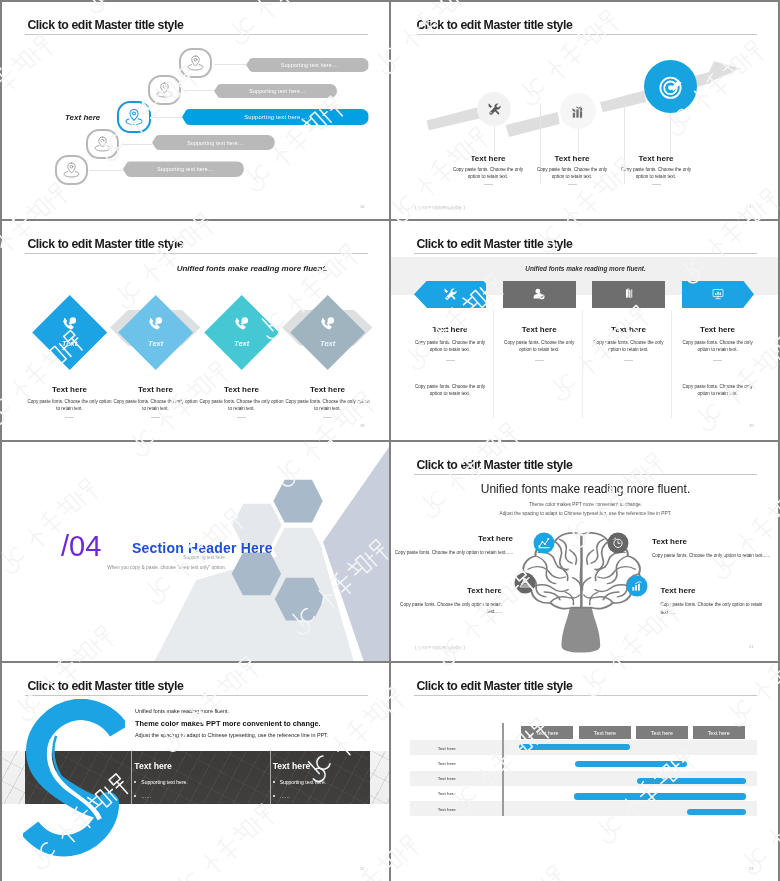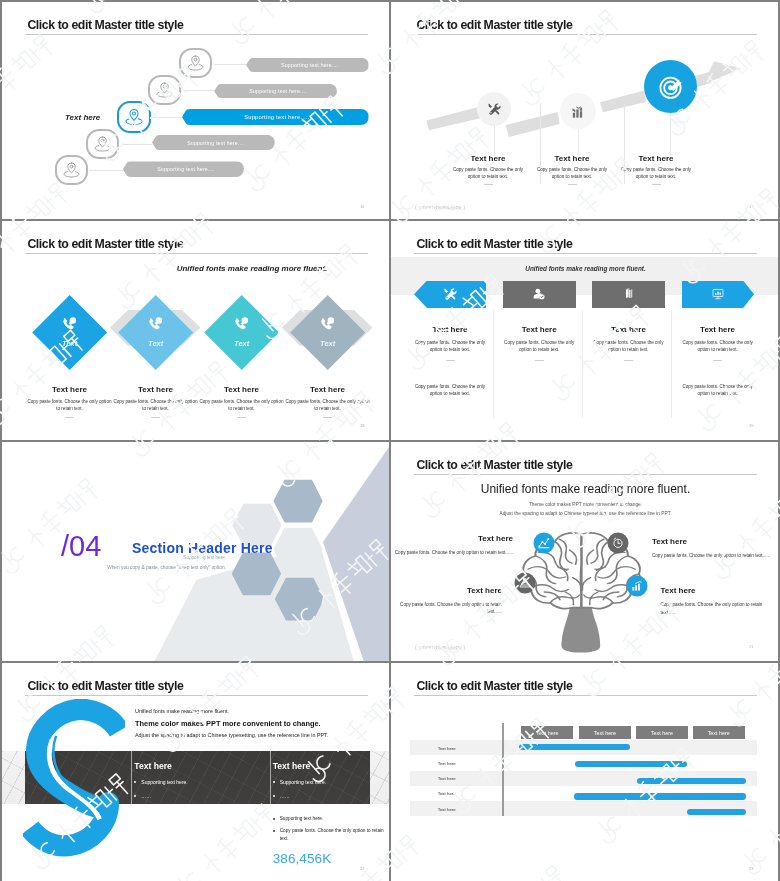--- a/index.html
+++ b/index.html
@@ -579,31 +579,20 @@
       <div class="s7bl">
               <span class="bd"></span>
               <span>Supporting text here.</span>
             </div>
       <div class="s7bl">
               <span class="bd"></span>
               <span>……</span>
             </div>
     </div>
 
-    <div class="s7lower" style="left:270.7px;">
-      <div class="s7bl2">
-              <span class="bd2"></span>
-              <span>Supporting text here.</span>
-            </div>
-      <div class="s7bl2">
-              <span class="bd2"></span>
-              <span>Copy paste fonts. Choose the only option to retain text.</span>
-            </div>
-      <div class="s7val">386,456K</div>
-    </div>
 
     <div class="pnum" style="left:358px;top:203px;">22</div>
   </div>
       </div>
   <div class="slide">
         <div class="sl" id="s8">
     <div class="title" style="left:25.4px;top:16px;font-size:12.3px;letter-spacing:-0.42px;">Click to edit Master title style</div>
     <div class="trule" style="left:22.7px;top:32.4px;width:343px;"></div>
 
     <div class="s8hdr" style="left:130.3px;">

